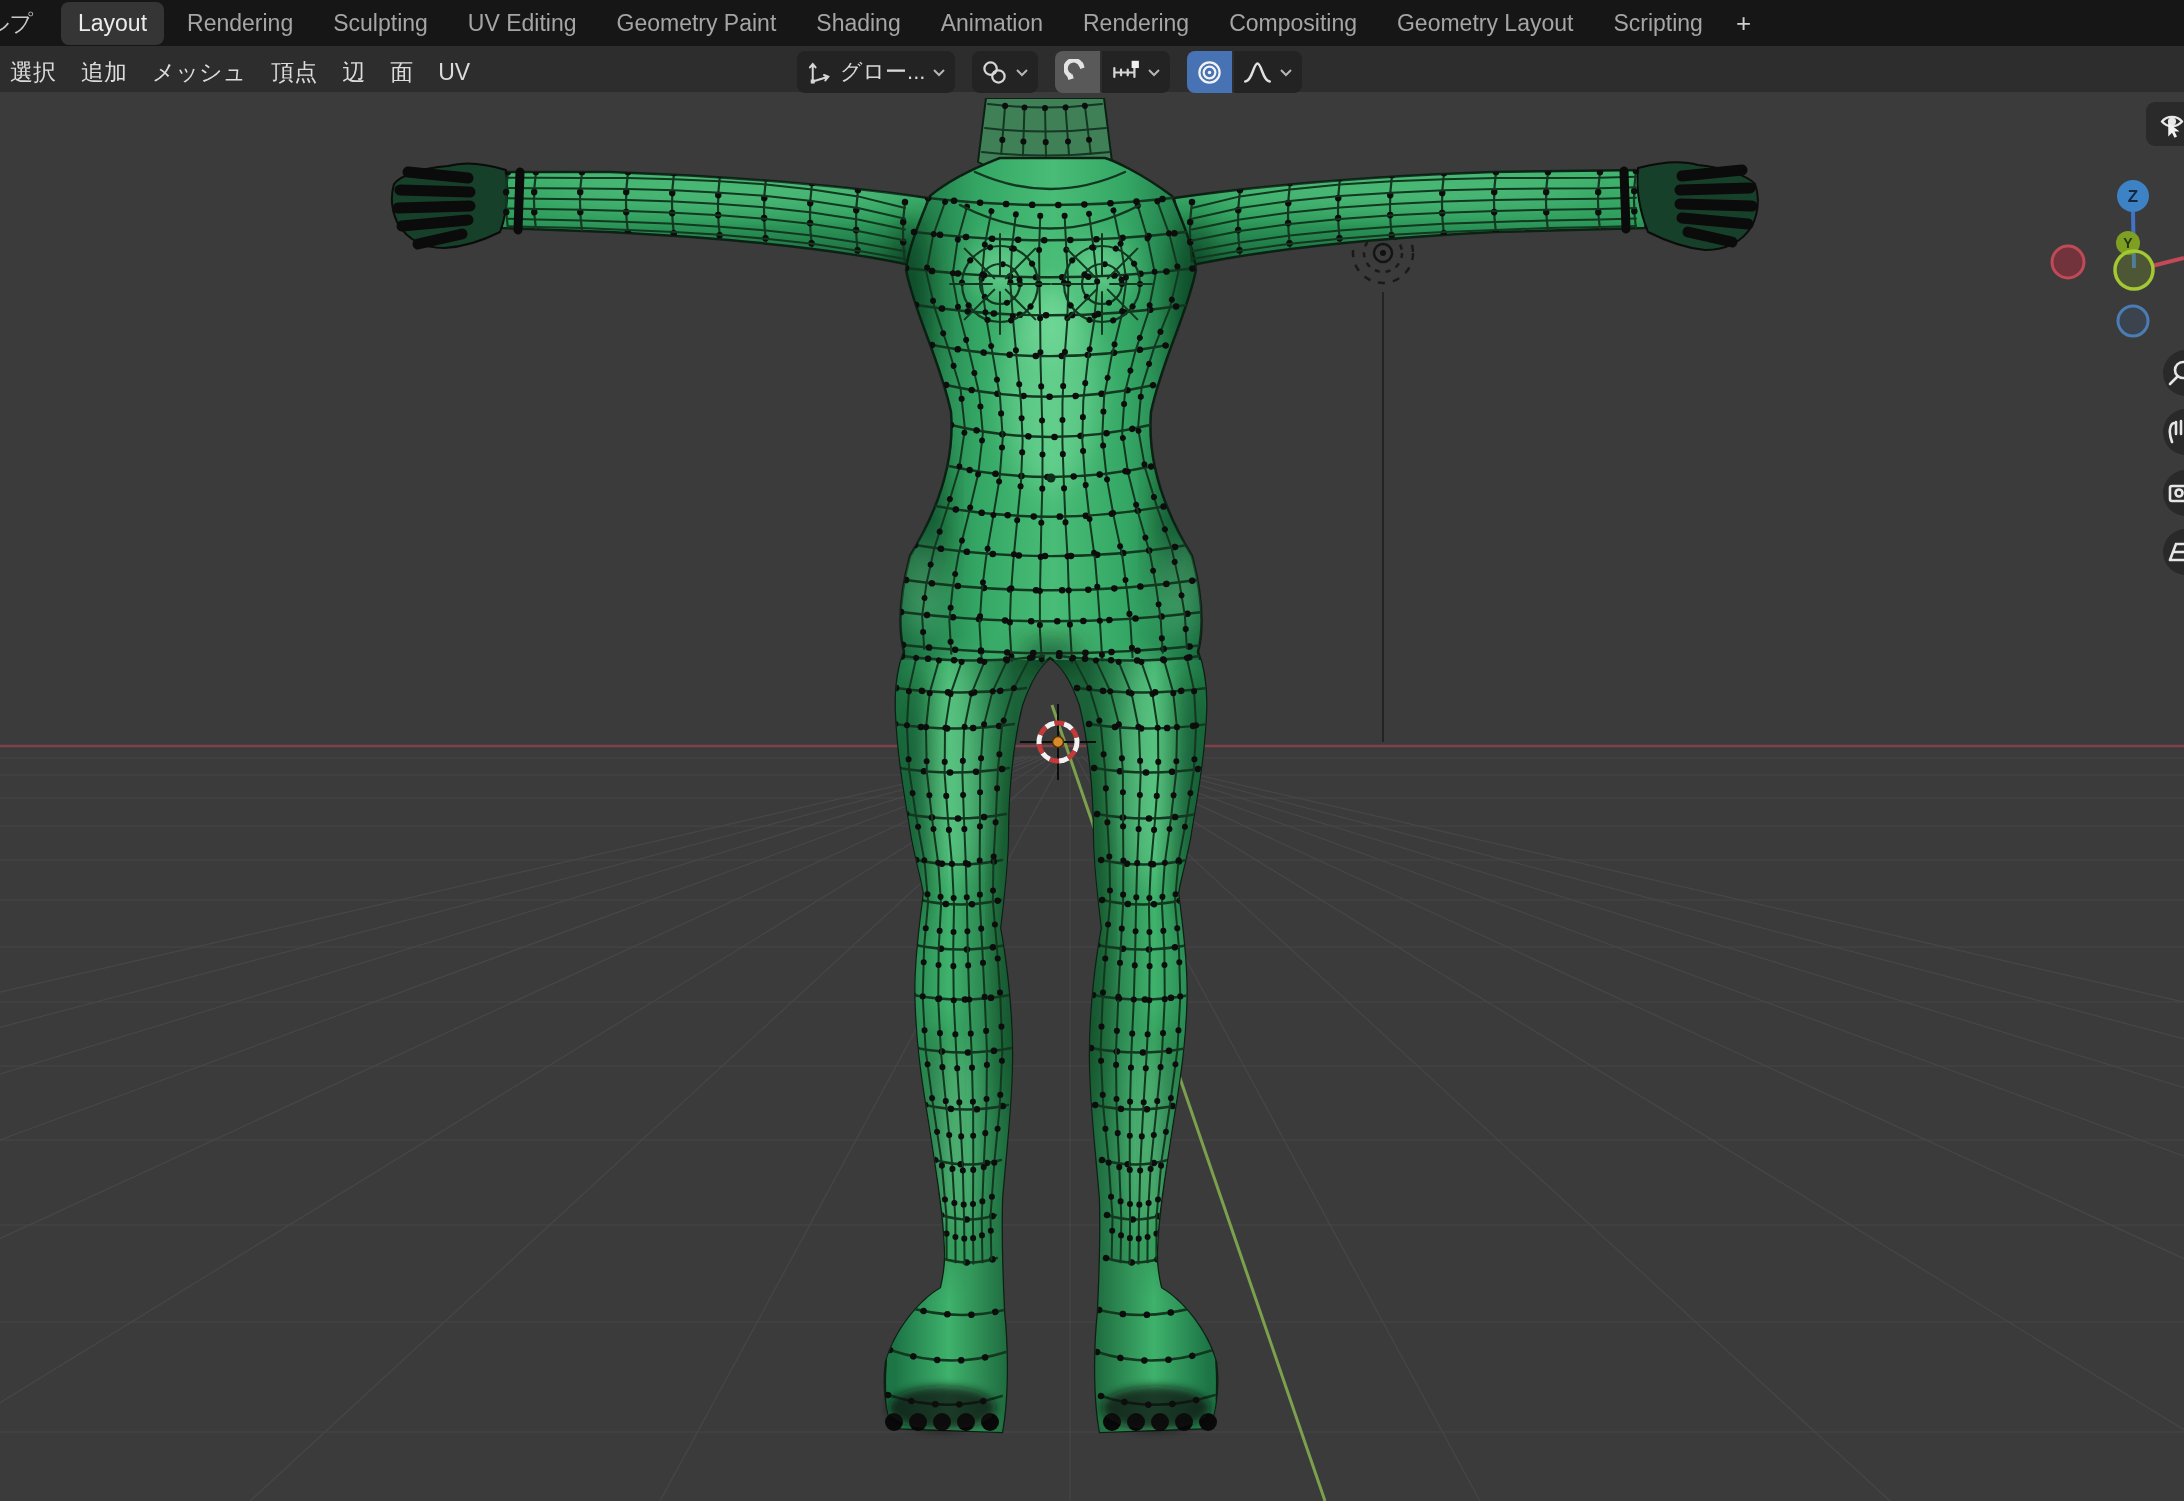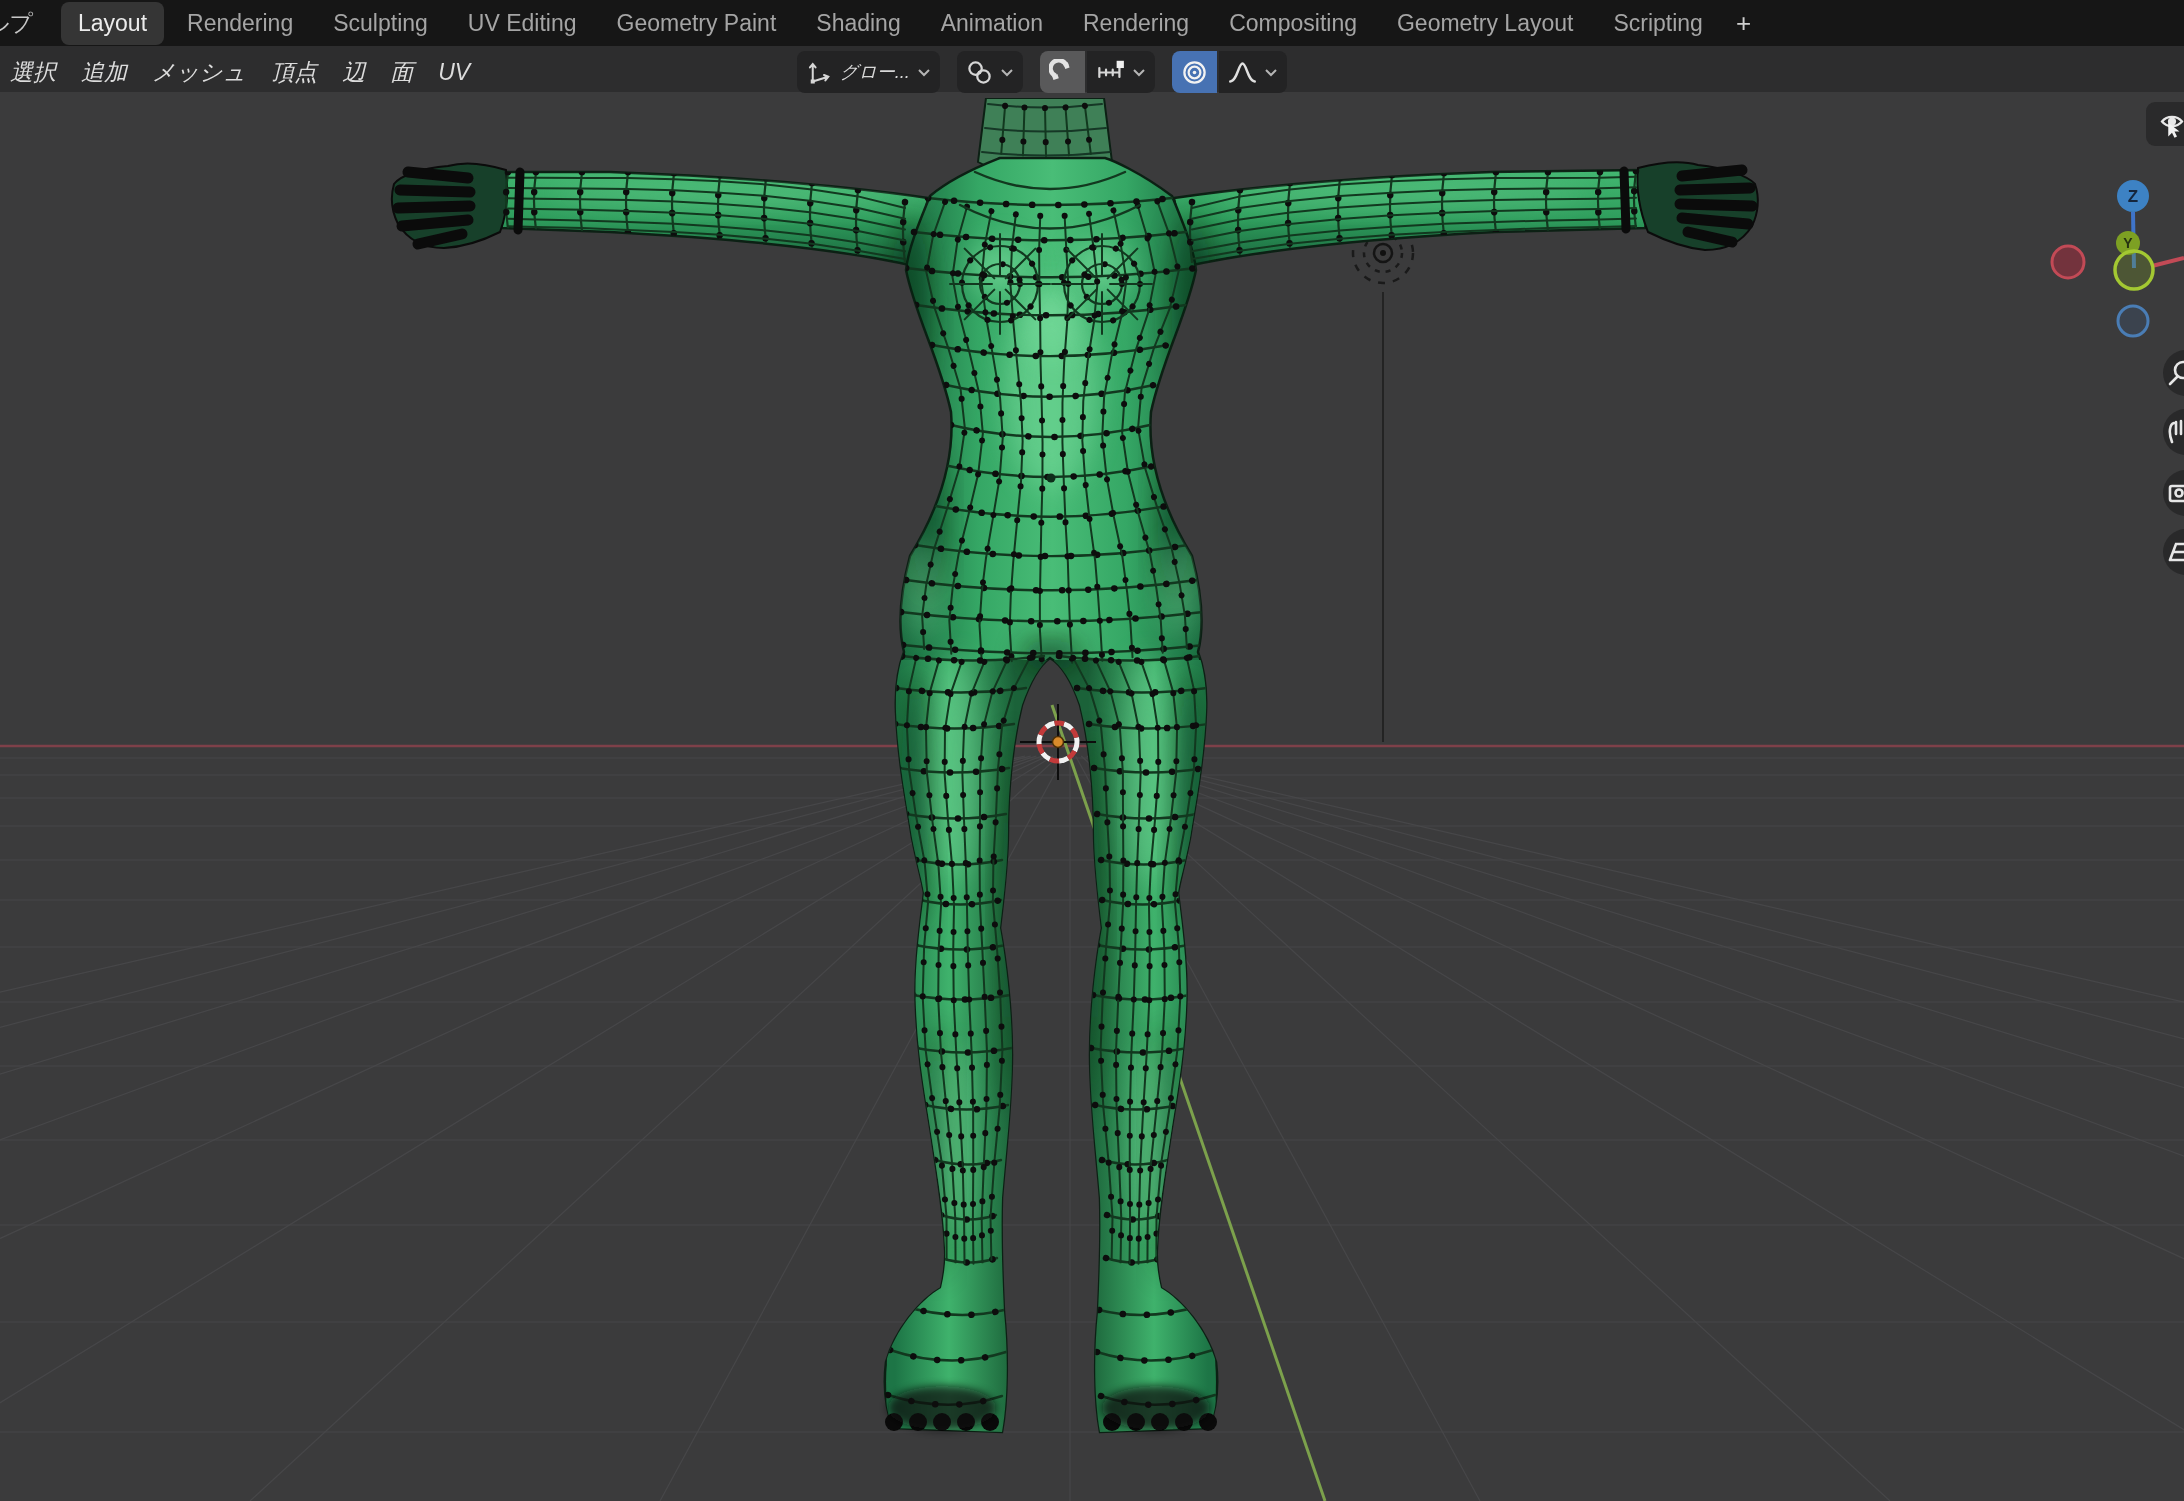--- a/index.html
+++ b/index.html
@@ -5,27 +5,27 @@
   html,body{margin:0;padding:0;width:2184px;height:1501px;overflow:hidden;
     background:#3b3b3c;font-family:"Liberation Sans","DejaVu Sans",sans-serif;
     -webkit-font-smoothing:antialiased;}
   .tabbar{position:absolute;left:0;top:0;width:2184px;height:46px;background:#161616;
     display:flex;align-items:center;white-space:nowrap;}
   .partial-menu{color:#c8c8c8;font-size:23px;margin-left:-14px;width:56px;overflow:hidden;flex:0 0 auto;}
   .tabs{display:flex;align-items:center;margin-left:19px;gap:6px;}
   .tab{color:#a5a5a5;font-size:23px;padding:8px 17px;border-radius:8px;cursor:default;flex:0 0 auto;}
   .tab.active{background:#353535;color:#ececec;}
   .tab.plus{color:#cfcfcf;font-size:26px;padding:4px 10px;}
-  .toolbar{position:absolute;left:0;top:46px;width:2184px;height:46px;background:#2d2d2e;font-style:italic;}
+  .toolbar{position:absolute;left:0;top:46px;width:2184px;height:46px;background:#2d2d2e;}
   .menus{position:absolute;left:10px;top:0;height:52px;display:flex;align-items:center;gap:25px;}
   .menu-item{color:#dcdcdc;font-size:23px;}
   .tool-groups{position:absolute;left:797px;top:5px;height:42px;display:flex;gap:17px;}
   .tgroup{display:flex;gap:2px;}
   .tseg{background:#232324;border-radius:8px;height:42px;display:flex;align-items:center;
-    padding:0 9px;gap:7px;color:#d8d8d8;font-size:18px;}
+    padding:0 9px;gap:7px;color:#d8d8d8;font-size:22px;}
   .tgroup .tseg:first-child:not(:last-child){border-radius:8px 0 0 8px;}
   .tgroup .tseg:last-child:not(:first-child){border-radius:0 8px 8px 0;}
   .tseg.pressed{background:#59595a;}
   .tseg.blue{background:#4772b3;}
   .chev{width:14px;height:9px;}
   .corner-btn{position:absolute;right:-14px;top:56px;width:52px;height:44px;background:#2a2a2b;
     border-radius:9px;display:flex;align-items:center;justify-content:center;}
   #vp{position:absolute;left:0;top:98px;}
   svg text{user-select:none;}
 </style>

